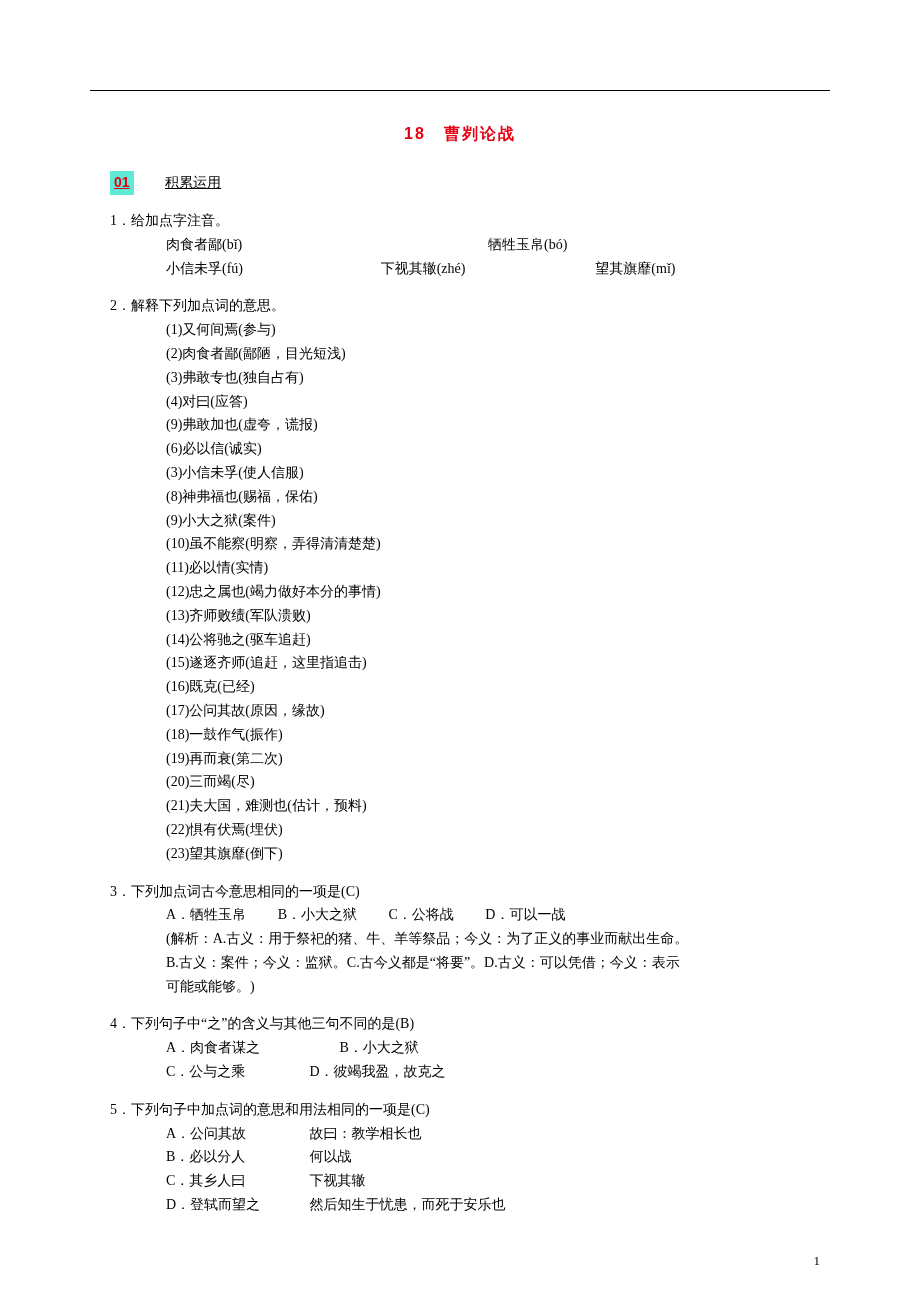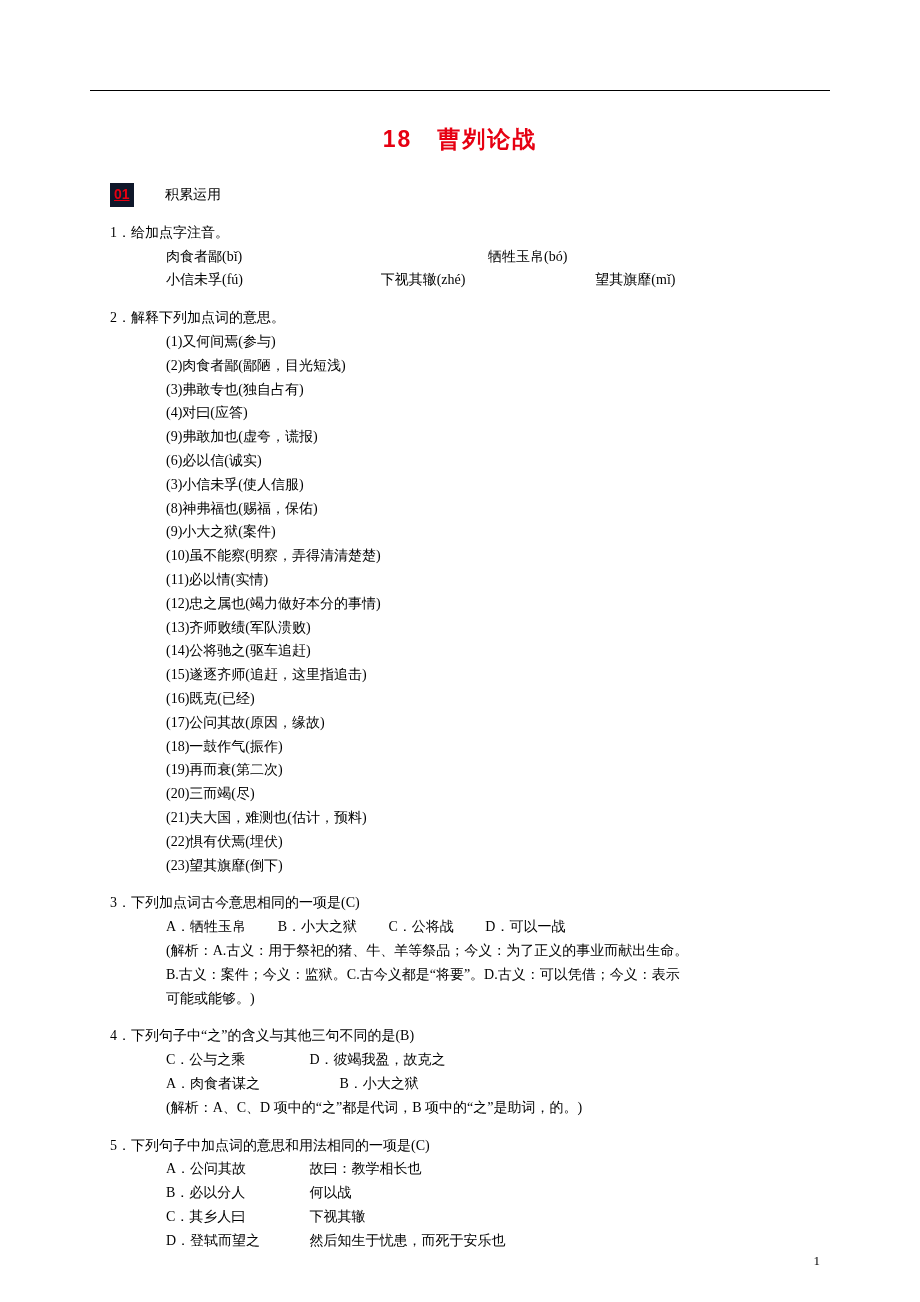--- a/index.html
+++ b/index.html
@@ -18,37 +18,38 @@
     position: absolute;
     top: 90px;
     left: 90px;
     right: 90px;
     border-top: 1px solid #000;
   }
   .title {
     text-align: center;
     color: #e60012;
     font-family: "SimHei", "黑体", sans-serif;
-    font-size: 23px;
+    font-size: 16px;
     font-weight: bold;
     margin-bottom: 24px;
     letter-spacing: 2px;
   }
   .section-tag {
-    background: #0f172a;
+    background: #5eead4;
     color: #e60012;
     font-family: "SimHei", "黑体", sans-serif;
     font-weight: bold;
     padding: 0 4px;
     display: inline-block;
     text-decoration: underline;
   }
   .section-label {
     font-family: "SimHei", "黑体", sans-serif;
     color: #000;
+    text-decoration: underline;
     display: inline-block;
     margin-left: 28px;
   }
   .q-stem {
     margin-top: 14px;
   }
   .q-body {
     padding-left: 56px;
   }
   .row3 {
@@ -125,28 +126,27 @@
     <span>D．可以一战</span>
   </div>
   <div>(解析：A.古义：用于祭祀的猪、牛、羊等祭品；今义：为了正义的事业而献出生命。</div>
   <div>B.古义：案件；今义：监狱。C.古今义都是“将要”。D.古义：可以凭借；今义：表示</div>
   <div>可能或能够。)</div>
 </div>
 
 <div class="q-stem">4．下列句子中“之”的含义与其他三句不同的是(B)</div>
 <div class="q-body">
   <div class="opt-line">
+    <span style="display:inline-block;min-width:170px">A．肉食者谋之</span>
+    <span>B．小大之狱</span>
+  </div>
+  <div class="opt-line">
     <span style="display:inline-block;min-width:140px">C．公与之乘</span>
     <span>D．彼竭我盈，故克之</span>
   </div>
-  <div class="opt-line">
-    <span style="display:inline-block;min-width:170px">A．肉食者谋之</span>
-    <span>B．小大之狱</span>
-  </div>
-  <div>(解析：A、C、D 项中的“之”都是代词，B 项中的“之”是助词，的。)</div>
 </div>
 
 <div class="q-stem">5．下列句子中加点词的意思和用法相同的一项是(C)</div>
 <div class="q-body">
   <div class="opt-line">
     <span style="display:inline-block;min-width:140px">A．公问其故</span>
     <span>故曰：教学相长也</span>
   </div>
   <div class="opt-line">
     <span style="display:inline-block;min-width:140px">B．必以分人</span>

